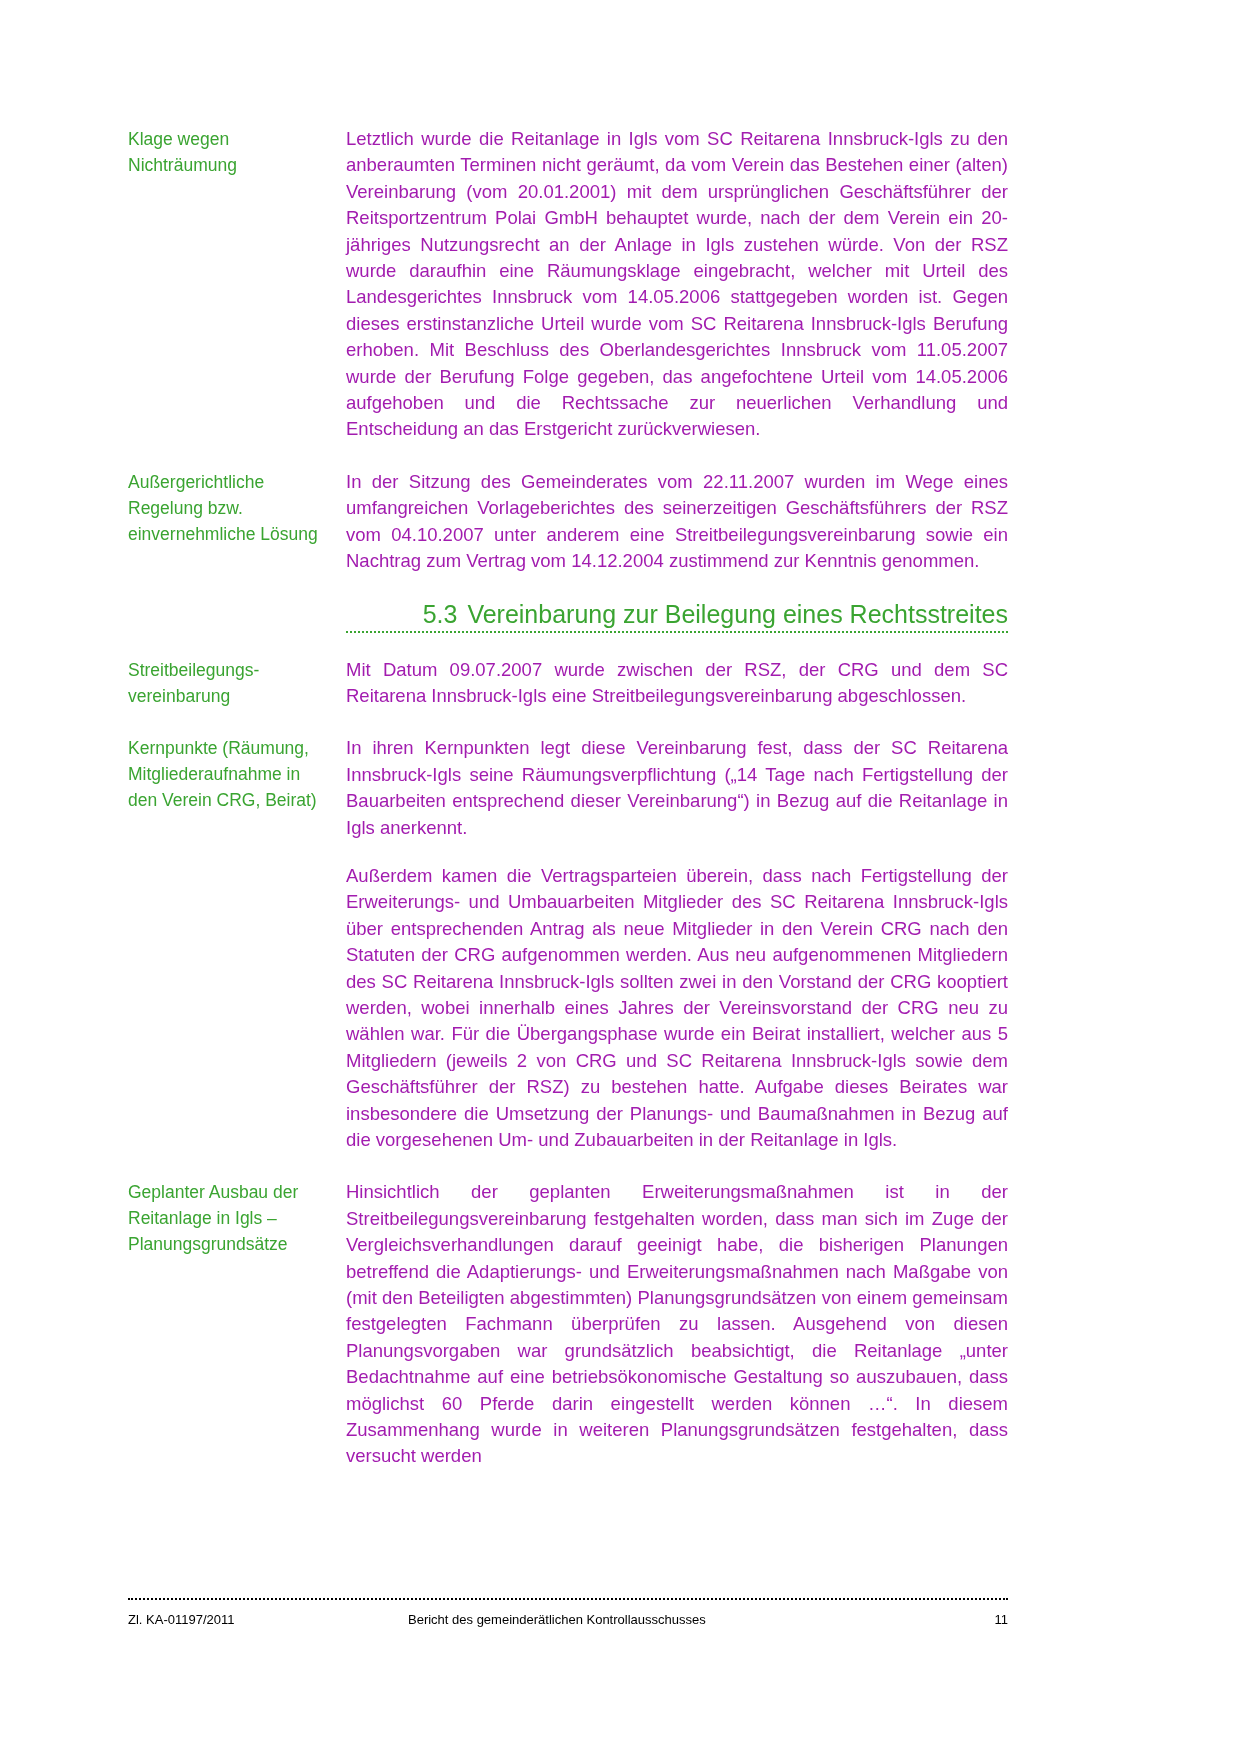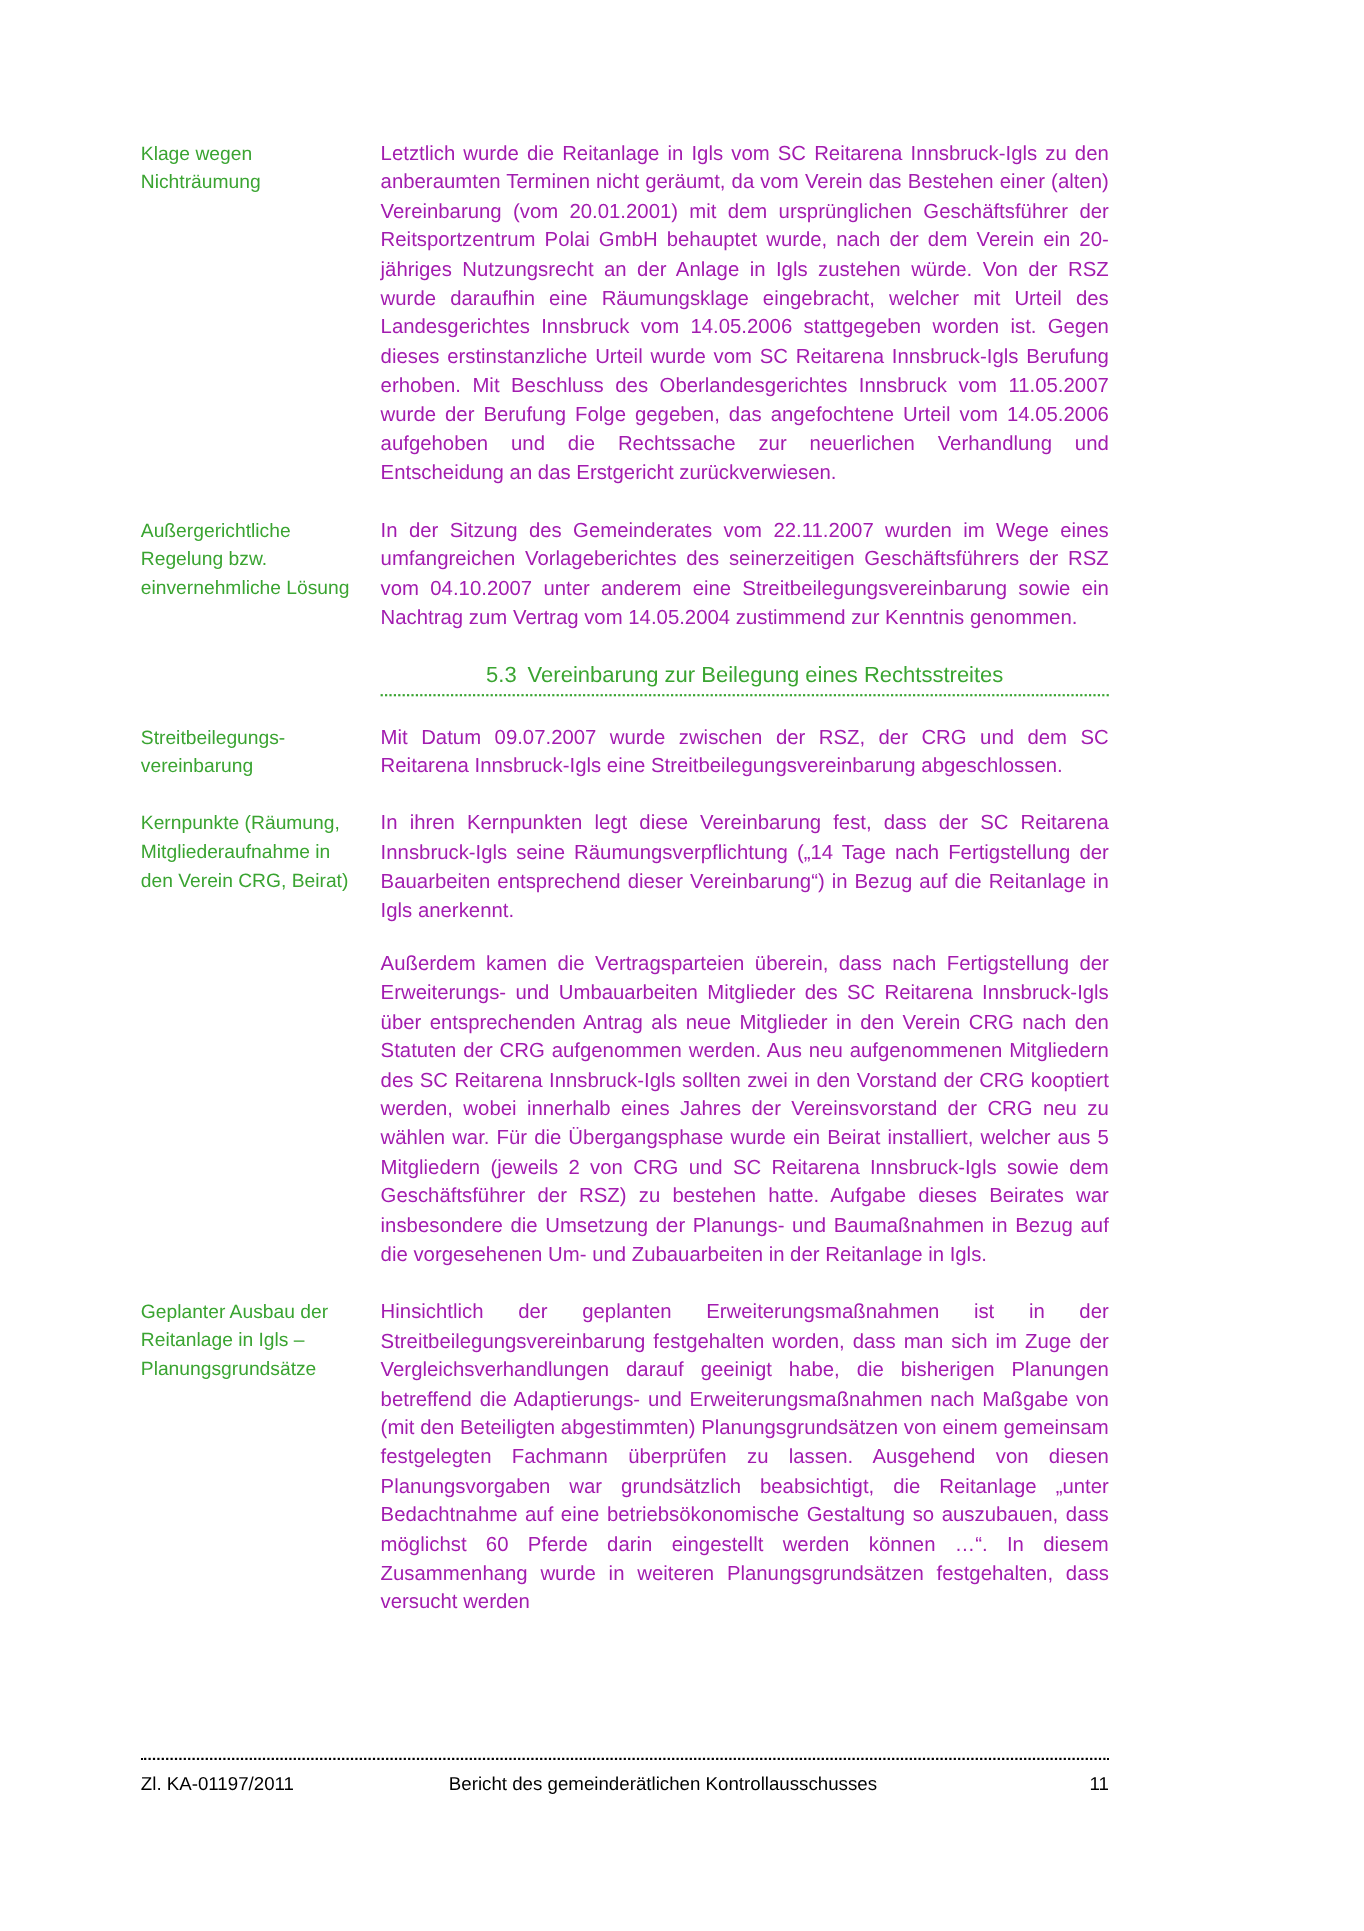--- a/index.html
+++ b/index.html
@@ -61,23 +61,23 @@
     align-items: flex-start;
     margin-top: 6px;
     margin-bottom: 24px;
   }
   .section-head-spacer {
     width: 218px;
     flex: 0 0 218px;
   }
   .section-head {
     flex: 1 1 auto;
-    text-align: center;
+    text-align: right;
     color: #3aa431;
-    font-size: 20px;
+    font-size: 25px;
     line-height: 26px;
     padding-bottom: 4px;
     border-bottom: 2.5px dotted #3aa431;
   }
   .section-head .num {
     margin-right: 10px;
   }
   .footer {
     position: absolute;
     left: 128px;
@@ -85,21 +85,21 @@
     width: 880px;
   }
   .footer-rule {
     border-top: 2.5px dotted #000000;
     width: 100%;
     height: 0;
   }
   .footer-line {
     display: flex;
     align-items: flex-start;
-    font-size: 17px;
+    font-size: 13px;
     padding-top: 12px;
   }
   .footer-left {
     width: 280px;
     flex: 0 0 280px;
   }
   .footer-center {
     flex: 1 1 auto;
     text-align: left;
   }
@@ -119,21 +119,21 @@
     <div class="row">
       <div class="marginal">Klage wegen Nichträumung</div>
       <div class="body-col">
         <p>Letztlich wurde die Reitanlage in Igls vom SC Reitarena Innsbruck-Igls zu den anberaumten Terminen nicht geräumt, da vom Verein das Bestehen einer (alten) Vereinbarung (vom 20.01.2001) mit dem ursprünglichen Geschäftsführer der Reitsportzentrum Polai GmbH behauptet wurde, nach der dem Verein ein 20-jähriges Nutzungsrecht an der Anlage in Igls zustehen würde. Von der RSZ wurde daraufhin eine Räumungsklage eingebracht, welcher mit Urteil des Landesgerichtes Innsbruck vom 14.05.2006 stattgegeben worden ist. Gegen dieses erstinstanzliche Urteil wurde vom SC Reitarena Innsbruck-Igls Berufung erhoben. Mit Beschluss des Oberlandesgerichtes Innsbruck vom 11.05.2007 wurde der Berufung Folge gegeben, das angefochtene Urteil vom 14.05.2006 aufgehoben und die Rechtssache zur neuerlichen Verhandlung und Entscheidung an das Erstgericht zurückverwiesen.</p>
       </div>
     </div>
 
     <div class="row">
       <div class="marginal">Außergerichtliche Regelung bzw. einvernehmliche Lösung</div>
       <div class="body-col">
-        <p>In der Sitzung des Gemeinderates vom 22.11.2007 wurden im Wege eines umfangreichen Vorlageberichtes des seinerzeitigen Geschäftsführers der RSZ vom 04.10.2007 unter anderem eine Streitbeilegungsvereinbarung sowie ein Nachtrag zum Vertrag vom 14.05.2004 zustimmend zur Kenntnis genommen.</p>
+        <p>In der Sitzung des Gemeinderates vom 22.11.2007 wurden im Wege eines umfangreichen Vorlageberichtes des seinerzeitigen Geschäftsführers der RSZ vom 04.10.2007 unter anderem eine Streitbeilegungsvereinbarung sowie ein Nachtrag zum Vertrag vom 14.12.2004 zustimmend zur Kenntnis genommen.</p>
       </div>
     </div>
 
     <div class="section-head-row">
       <div class="section-head-spacer"></div>
       <div class="section-head">
         <span class="num">5.3</span><span>Vereinbarung zur Beilegung eines Rechtsstreites</span>
       </div>
     </div>
 

